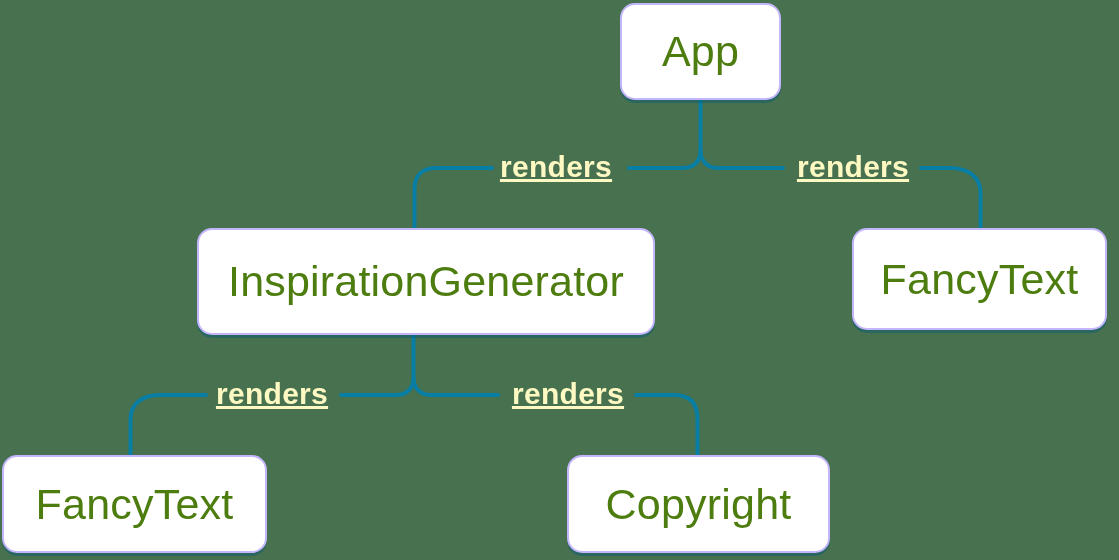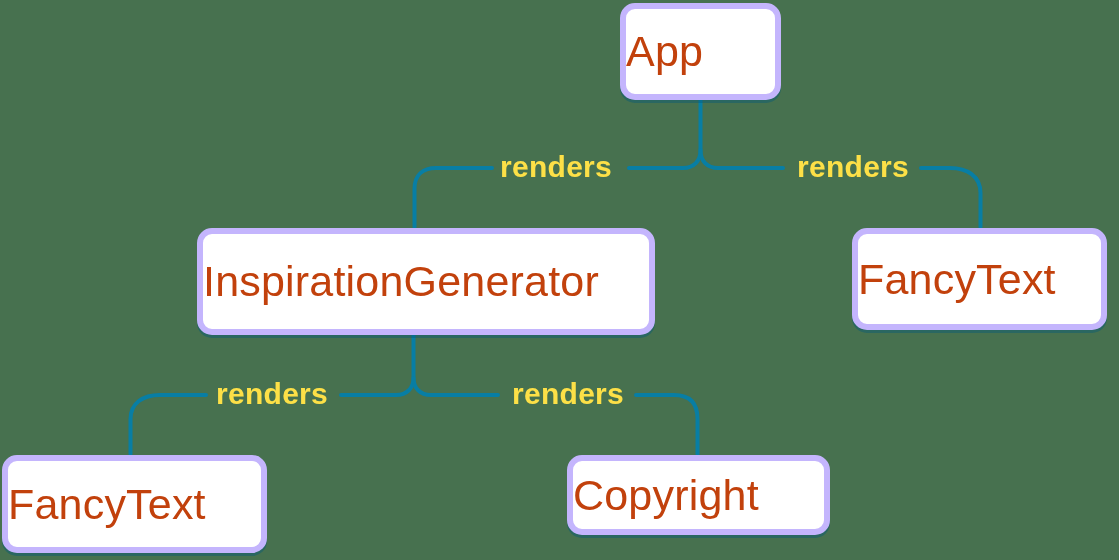--- a/index.html
+++ b/index.html
@@ -21,44 +21,46 @@
     height: 560px;
   }
   svg.connectors {
     position: absolute;
     left: 0;
     top: 0;
   }
   .node {
     position: absolute;
     background: #ffffff;
-    border: 6px solid #c4b5fd;
+    border: 2px solid #c4b5fd;
     border-radius: 15px;
     box-sizing: border-box;
     display: flex;
     align-items: center;
-    color: #c2410c;
+    justify-content: center;
+    color: #4d7c0f;
     font-size: 43px;
     font-weight: 500;
     letter-spacing: 0.2px;
     box-shadow: 0 3px 0 rgba(7, 92, 120, 0.45);
   }
   .node-app                { left: 620px; top: 3px;   width: 161px; height: 97px; }
   .node-inspiration       { left: 197px; top: 228px; width: 458px; height: 107px; }
   .node-fancy-right       { left: 852px; top: 228px; width: 255px; height: 102px; }
   .node-fancy-left        { left: 2px;   top: 455px; width: 265px; height: 98px; }
-  .node-copyright         { left: 567px; top: 455px; width: 263px; height: 80px; }
+  .node-copyright         { left: 567px; top: 455px; width: 263px; height: 98px; }
   .edge-label {
     position: absolute;
     transform: translate(-50%, -50%);
-    color: #fde047;
+    color: #fef9c3;
     font-size: 30px;
     font-weight: 700;
     letter-spacing: 0.3px;
     white-space: nowrap;
+    text-decoration: underline;
   }
   .edge-label-1 { left: 556px; top: 167px; }
   .edge-label-2 { left: 853px; top: 167px; }
   .edge-label-3 { left: 272px; top: 394px; }
   .edge-label-4 { left: 568px; top: 394px; }
 </style>
 </head>
 <body>
 
 <div class="stage">

